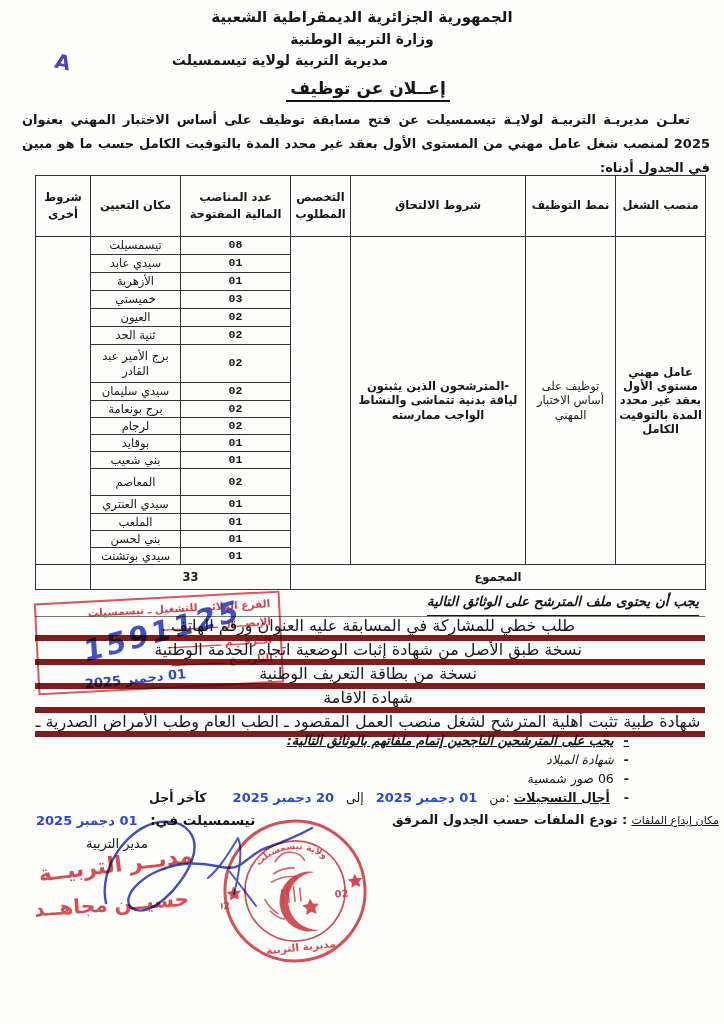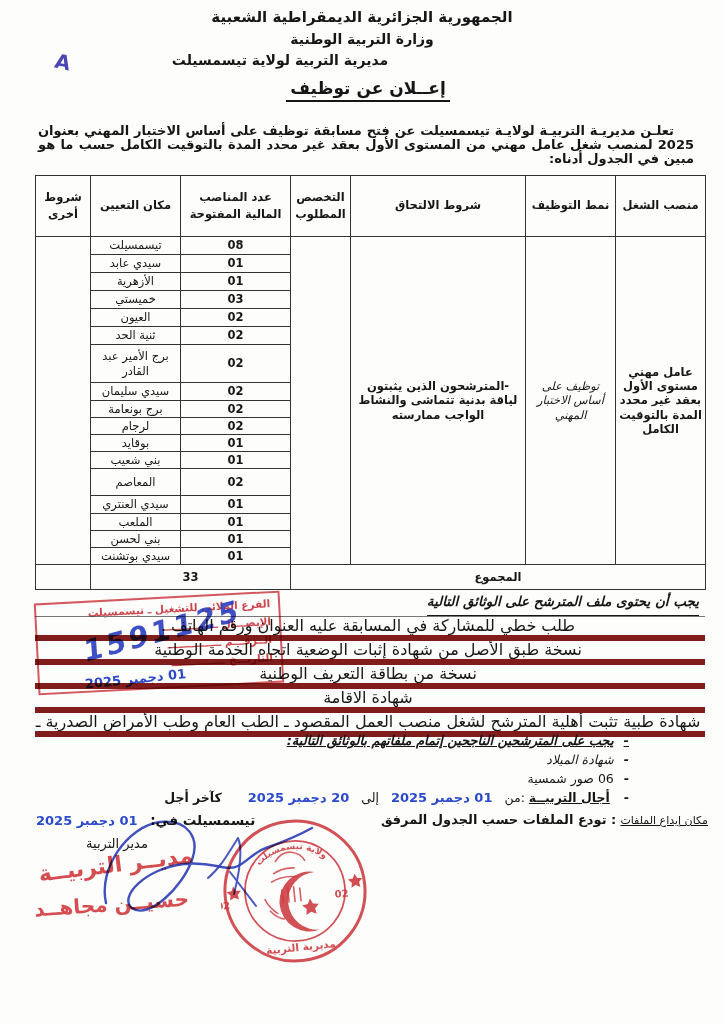--- a/index.html
+++ b/index.html
@@ -11,51 +11,51 @@
   .abs{position:absolute;}
   
   .hdr{width:100%; text-align:center; font-weight:bold;}
   .hdr1{top:8px; font-size:15px;}
   .hdr2{top:31px; font-size:14px;}
   .hdr3{top:52px; font-size:14px; transform:translateX(-82px);}
   .title{top:78px; width:100%; text-align:center; font-size:17px; font-weight:bold;}
   .title span{border-bottom:2px solid #161616; padding:0 4px 2px; display:inline-block; transform:translateX(6px);}
   
   .intro{top:108px; right:14px; left:22px; font-size:13px; font-weight:bold;
-         line-height:14px; text-align:justify; text-indent:20px; margin:16px;}
+         line-height:24px; text-align:justify; text-indent:20px; margin:0;}
   
   table.pos{top:175px; left:35px; width:670px; border-collapse:collapse; table-layout:fixed;}
   table.pos th, table.pos td{border:1px solid #333; padding:0 2px; text-align:center; vertical-align:middle; overflow:hidden;}
   table.pos th{font-size:11.5px; font-weight:bold; height:60px; line-height:1.5;}
   table.pos td{font-size:11.5px; line-height:1.25;}
   tr.h17{height:17px;} tr.h18{height:18px;} tr.h38{height:38px;} tr.h27{height:27px;}
-  td.count{font-weight:bold; font-size:12px;}
+  td.count{font-weight:bold; font-size:12px;font-family:Liberation Mono, monospace;}
   td.place{font-size:11.5px;}
   td.jobcell{font-weight:bold; line-height:1.55; padding:0 6px 30px;}
-  td.modecell{line-height:1.6;font-style:italic;}
+  td.modecell{line-height:1.6;}
   td.condcell{font-weight:bold; line-height:1.55; padding:115px 8px 0;}
   tr.total td{height:24px;}
   td.totlabel{font-size:14px; font-weight:bold;}
   td.totval{font-size:16px; font-weight:bold;}
   
   .docs-head{top:593px; right:25px; font-size:13.5px; font-weight:bold; font-style:italic;
              border-bottom:1.5px solid #161616; padding-bottom:6px;}
   .doc-list{top:616px; left:35px; width:670px; border-top:1px solid #777;}
   .doc-item{height:18px; line-height:17px; border-bottom:6px solid #7f1d1d; font-size:16px; padding-right:4px; white-space:nowrap; overflow:hidden;text-align:center;}
   
   .bullets{top:733px; right:95px; left:120px; font-size:12.5px;}
   .bullet{margin-bottom:4px; text-align:right;}
   .bullet::before{content:"-"; margin-left:10px; font-weight:bold;}
   .win-head{font-style:italic; font-weight:bold; text-decoration:underline; font-size:13px;}
   .win-item{font-style:italic;}
   .deadline .lbl{text-decoration:underline; font-weight:bold;}
   .deadline .suffix{font-weight:bold; margin-right:14px;}
   .blue-stamp{color:#2b49cc; font-weight:bold; font-size:13px; letter-spacing:1px; margin:0 8px; white-space:nowrap;}
   
-  .deposit{top:812px; right:16px; font-size:13px;}
+  .deposit{top:812px; right:5px; font-size:13px;}
   .deposit .lbl{font-size:11px; text-decoration:underline;}
   .deposit .txt{font-weight:bold;}
   .cityline{top:812px; left:28px; font-size:13.5px; font-weight:bold; white-space:nowrap;}
   .director{top:836px; left:86px; font-size:13px;}
   
   .receipt{left:36px; top:597px; width:226px; height:84px; transform:rotate(-3deg);
            border:2.5px solid rgba(203,48,58,.8); color:rgba(203,48,58,.9);
            font-size:10.5px; font-weight:bold; padding:2px 8px; line-height:1.7; mix-blend-mode:multiply;}
   .receipt .num{position:absolute; top:8px; right:36px; color:#2a3ec0; font-size:29px;
                 font-style:italic; letter-spacing:3px; transform:rotate(-12deg); font-weight:bold; opacity:.9;}
@@ -192,21 +192,21 @@
     <div class="doc-item">نسخة من بطاقة التعريف الوطنية</div>
     <div class="doc-item">شهادة الاقامة</div>
     <div class="doc-item">شهادة طبية تثبت أهلية المترشح لشغل منصب العمل المقصود ـ الطب العام وطب الأمراض الصدرية ـ</div>
   </div>
 
   <div class="abs bullets">
     <div class="bullet win-head">يجب على المترشحين الناجحين إتمام ملفاتهم بالوثائق التالية:</div>
     <div class="bullet win-item">شهادة الميلاد</div>
     <div class="bullet">06 صور شمسية</div>
     <div class="bullet deadline">
-      <span class="lbl">أجال التربيــة</span>
+      <span class="lbl">أجال التسجيلات</span>
       <span>:من</span>
       <span class="blue-stamp">01 دجمبر 2025</span>
       <span>إلى</span>
       <span class="blue-stamp">20 دجمبر 2025</span>
       <span class="suffix">كآخر أجل</span>
     </div>
   </div>
 
   <div class="abs deposit">
     <span class="lbl">مكان إيداع الملفات</span>

